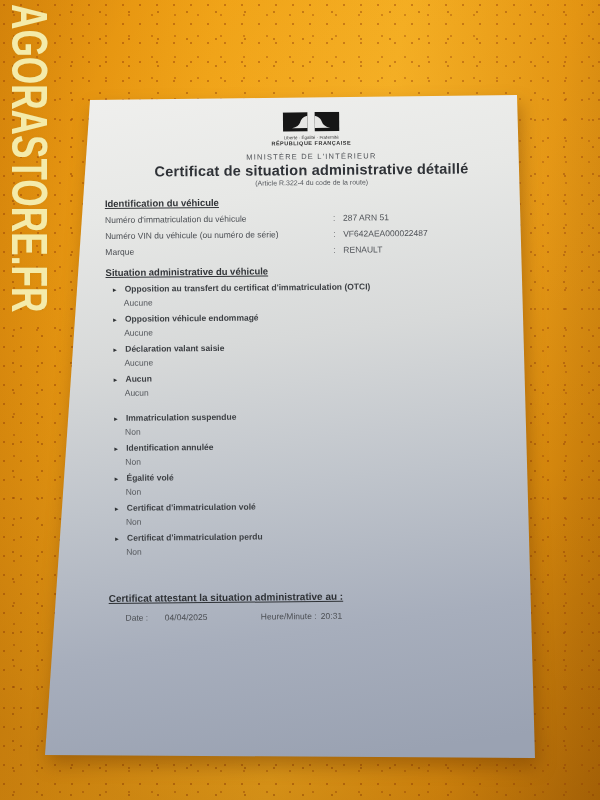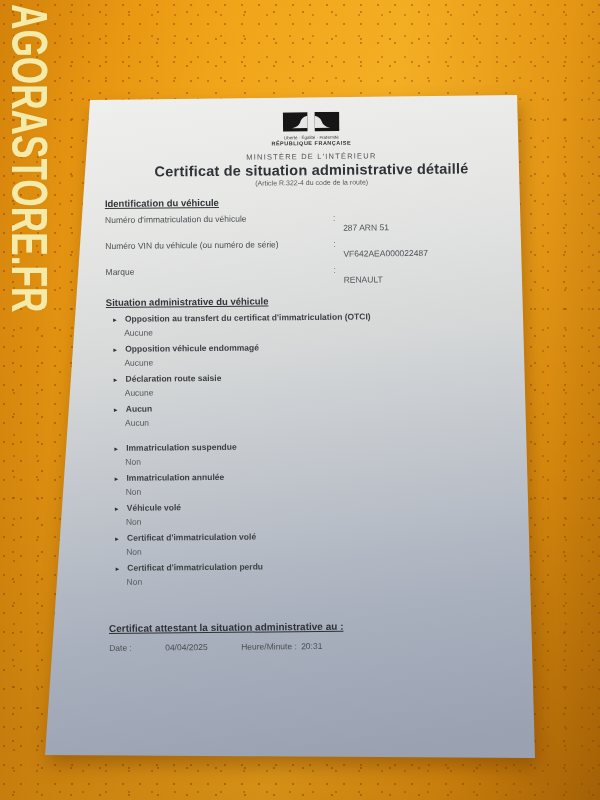--- a/index.html
+++ b/index.html
@@ -38,34 +38,34 @@
   .ministry{margin-top:6px;font-size:7.5px;letter-spacing:1.2px;color:#4e5156;}
   .title{font-size:14.5px;font-weight:bold;color:#2f3237;margin-top:1px;letter-spacing:.2px;}
   .subtitle{font-size:7px;color:#54575c;margin-top:1px;}
 
   
   .sec-heading{font-size:9.5px;font-weight:bold;text-decoration:underline;
       color:#323539;margin-top:10px;}
   .f-row{display:flex;font-size:8.5px;margin-top:6px;color:#4b4e53;}
   .f-label{width:228px;}
   .f-sep{width:10px;color:#55585c;}
-  .f-value{color:#4f5257;margin-top:10px;}
+  .f-value{color:#4f5257;}
 
   .sit-item{margin-top:6px;}
   .sit-label{display:flex;align-items:baseline;gap:7px;font-size:8.5px;
       font-weight:bold;color:#3e4145;margin-left:6px;}
   .bullet{font-size:6px;color:#2f3235;}
   .sit-value{margin-left:18px;font-size:8.5px;margin-top:4px;color:#55585d;}
   .group2{margin-top:15px;}
 
   .attest{margin-top:36px;}
   .attest-heading{font-size:10px;font-weight:bold;text-decoration:underline;color:#2f3236;}
   .d-row{display:flex;font-size:8.5px;margin-top:9px;color:#4b4e53;}
-  .d-label{width:56px;}
-  .d-value{width:76px;}
+  .d-label{width:56px;text-align:center;}
+  .d-value{width:96px;}
   .t-label{width:60px;}
 </style>
 </head>
 <body>
 
 <div class="page">
   <div class="bg"></div>
 
   <div class="watermark">AGORASTORE.FR</div>
 
@@ -120,21 +120,21 @@
           <div class="sit-item">
             <div class="sit-label">
               <span class="bullet">►</span>
               <span>Opposition véhicule endommagé</span>
             </div>
             <div class="sit-value">Aucune</div>
           </div>
           <div class="sit-item">
             <div class="sit-label">
               <span class="bullet">►</span>
-              <span>Déclaration route saisie</span>
+              <span>Déclaration valant saisie</span>
             </div>
             <div class="sit-value">Aucune</div>
           </div>
           <div class="sit-item">
             <div class="sit-label">
               <span class="bullet">►</span>
               <span>Aucun</span>
             </div>
             <div class="sit-value">Aucun</div>
           </div>
@@ -144,28 +144,28 @@
           <div class="sit-item">
             <div class="sit-label">
               <span class="bullet">►</span>
               <span>Immatriculation suspendue</span>
             </div>
             <div class="sit-value">Non</div>
           </div>
           <div class="sit-item">
             <div class="sit-label">
               <span class="bullet">►</span>
-              <span>Immatriculation annulée</span>
+              <span>Identification annulée</span>
             </div>
             <div class="sit-value">Non</div>
           </div>
           <div class="sit-item">
             <div class="sit-label">
               <span class="bullet">►</span>
-              <span>Véhicule volé</span>
+              <span>Égalité volé</span>
             </div>
             <div class="sit-value">Non</div>
           </div>
           <div class="sit-item">
             <div class="sit-label">
               <span class="bullet">►</span>
               <span>Certificat d'immatriculation volé</span>
             </div>
             <div class="sit-value">Non</div>
           </div>

